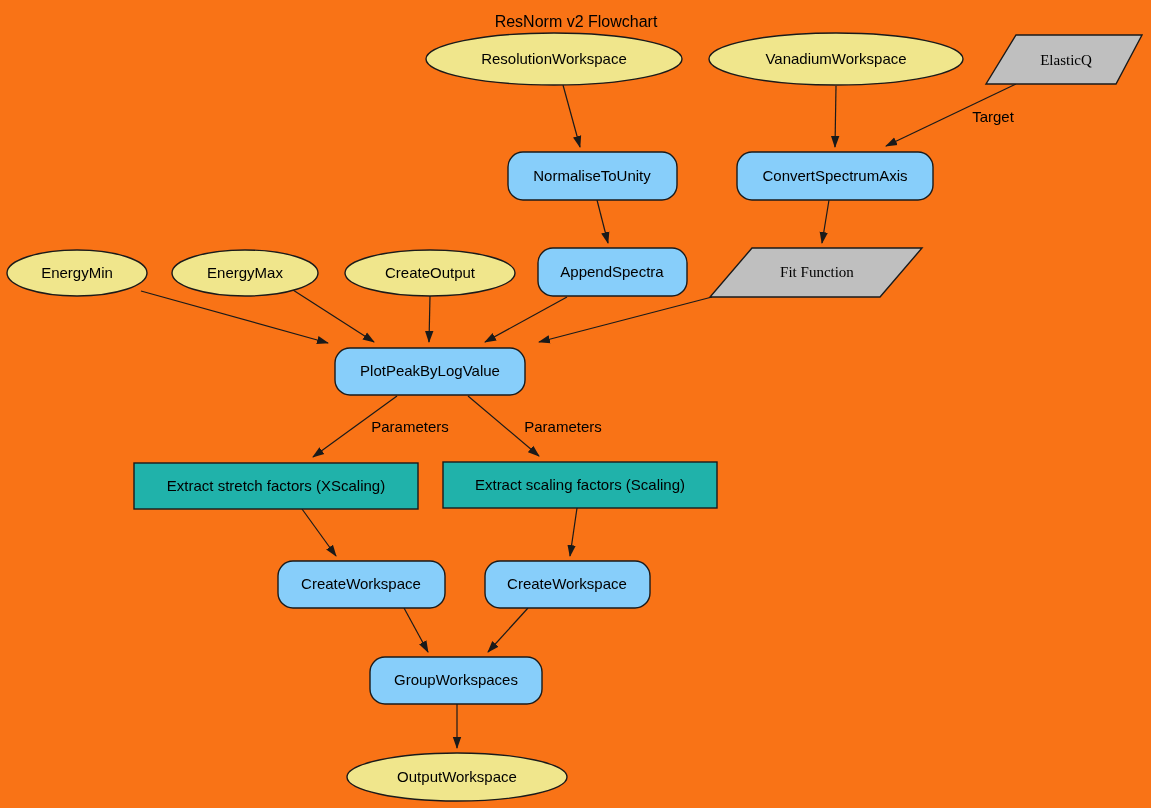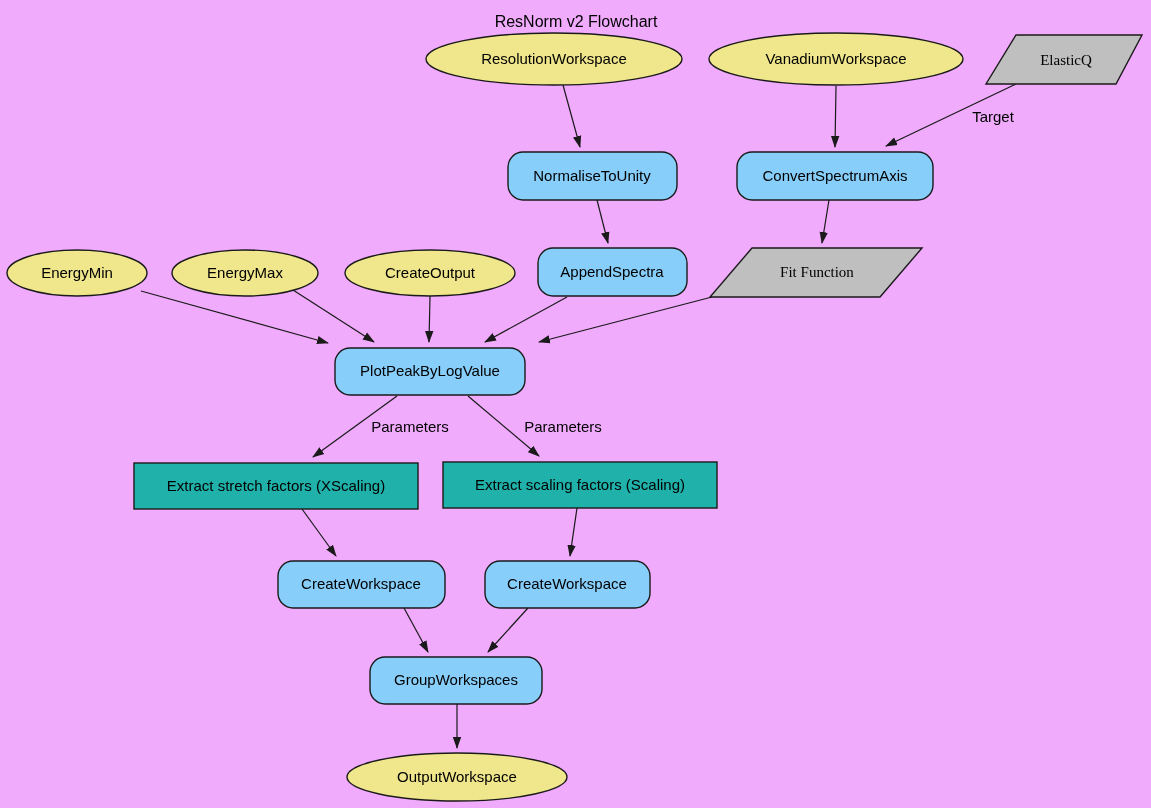--- a/index.html
+++ b/index.html
@@ -1,20 +1,20 @@
 <!DOCTYPE html>
 <html><head>
 <meta charset="utf-8">
 <style>
   html, body { margin: 0; padding: 0; background: #ffffff; }
   .canvas {
     position: relative;
     width: 1151px;
     height: 808px;
-    background: #f0abfc;
+    background: #f97316;
     font-family: "Liberation Sans", sans-serif;
   }
   svg { display: block; }
   .node-shape { stroke: #1a1a1a; stroke-width: 1.4px; }
   .edge-line  { stroke: #1a1a1a; stroke-width: 1.2px; fill: none; }
   text {
     font-family: "Liberation Sans", sans-serif;
     font-size: 15px;
     fill: #000000;
   }

